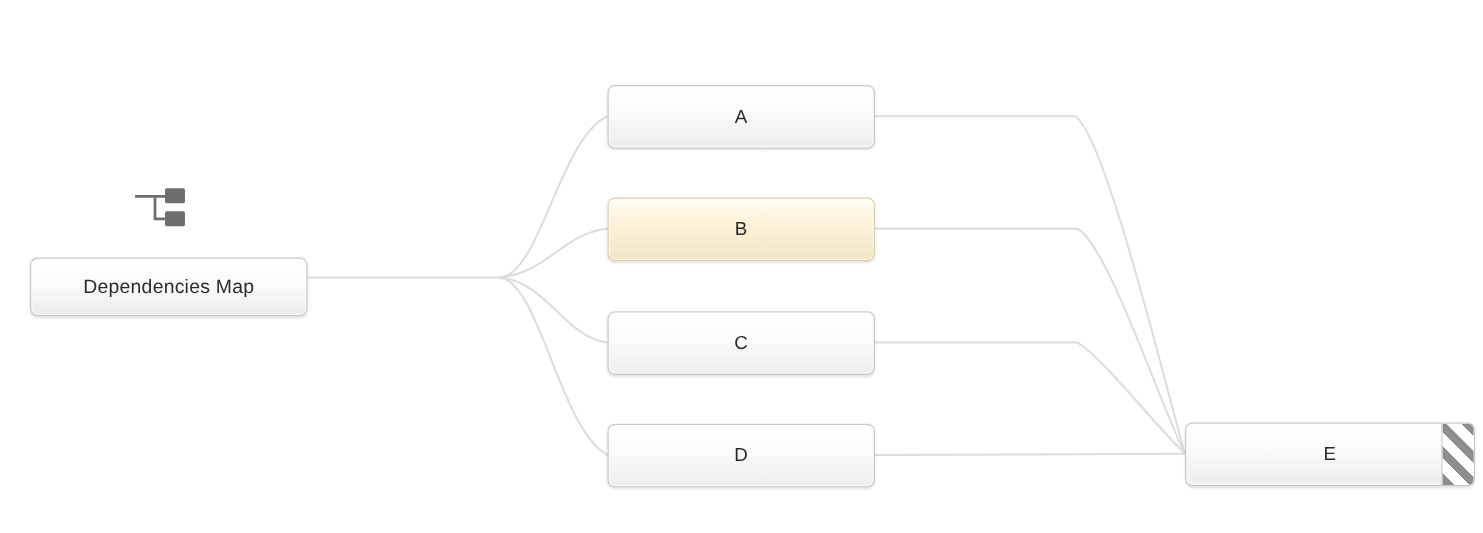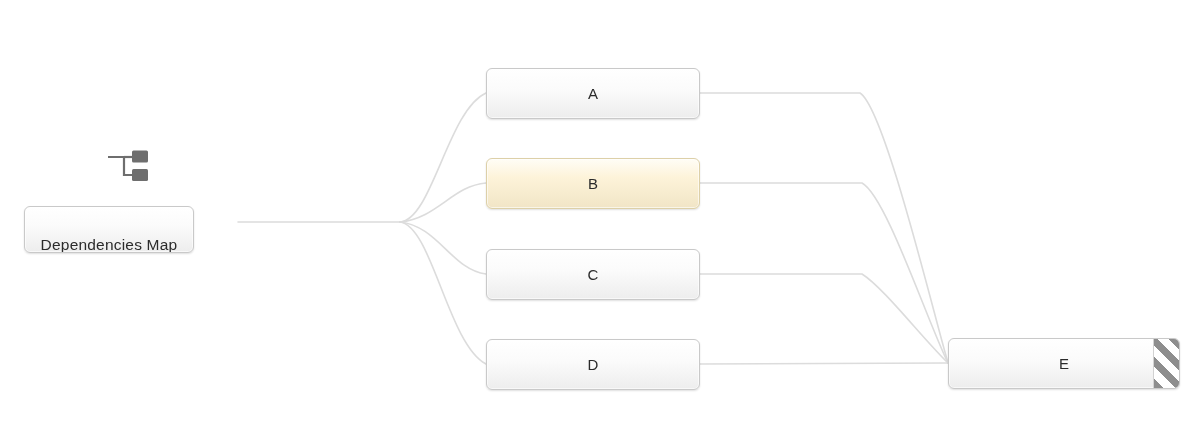--- a/index.html
+++ b/index.html
@@ -36,24 +36,23 @@
     align-items: center;
     justify-content: center;
     color: #2b2b2b;
     font-size: 15px;
     letter-spacing: 0.2px;
     overflow: hidden;
   }
   .node.root {
     left: 24px;
     top: 206px;
-    width: 170px;
+    width: 222px;
     height: 47px;
     font-size: 15.5px;
-    align-items: flex-end;
   }
   .node.lvl1 {
     left: 486px;
     width: 214px;
     height: 51px;
   }
   .node.a { top: 68px; }
   .node.b {
     top: 158px;
     border-color: #ddd0a8;

